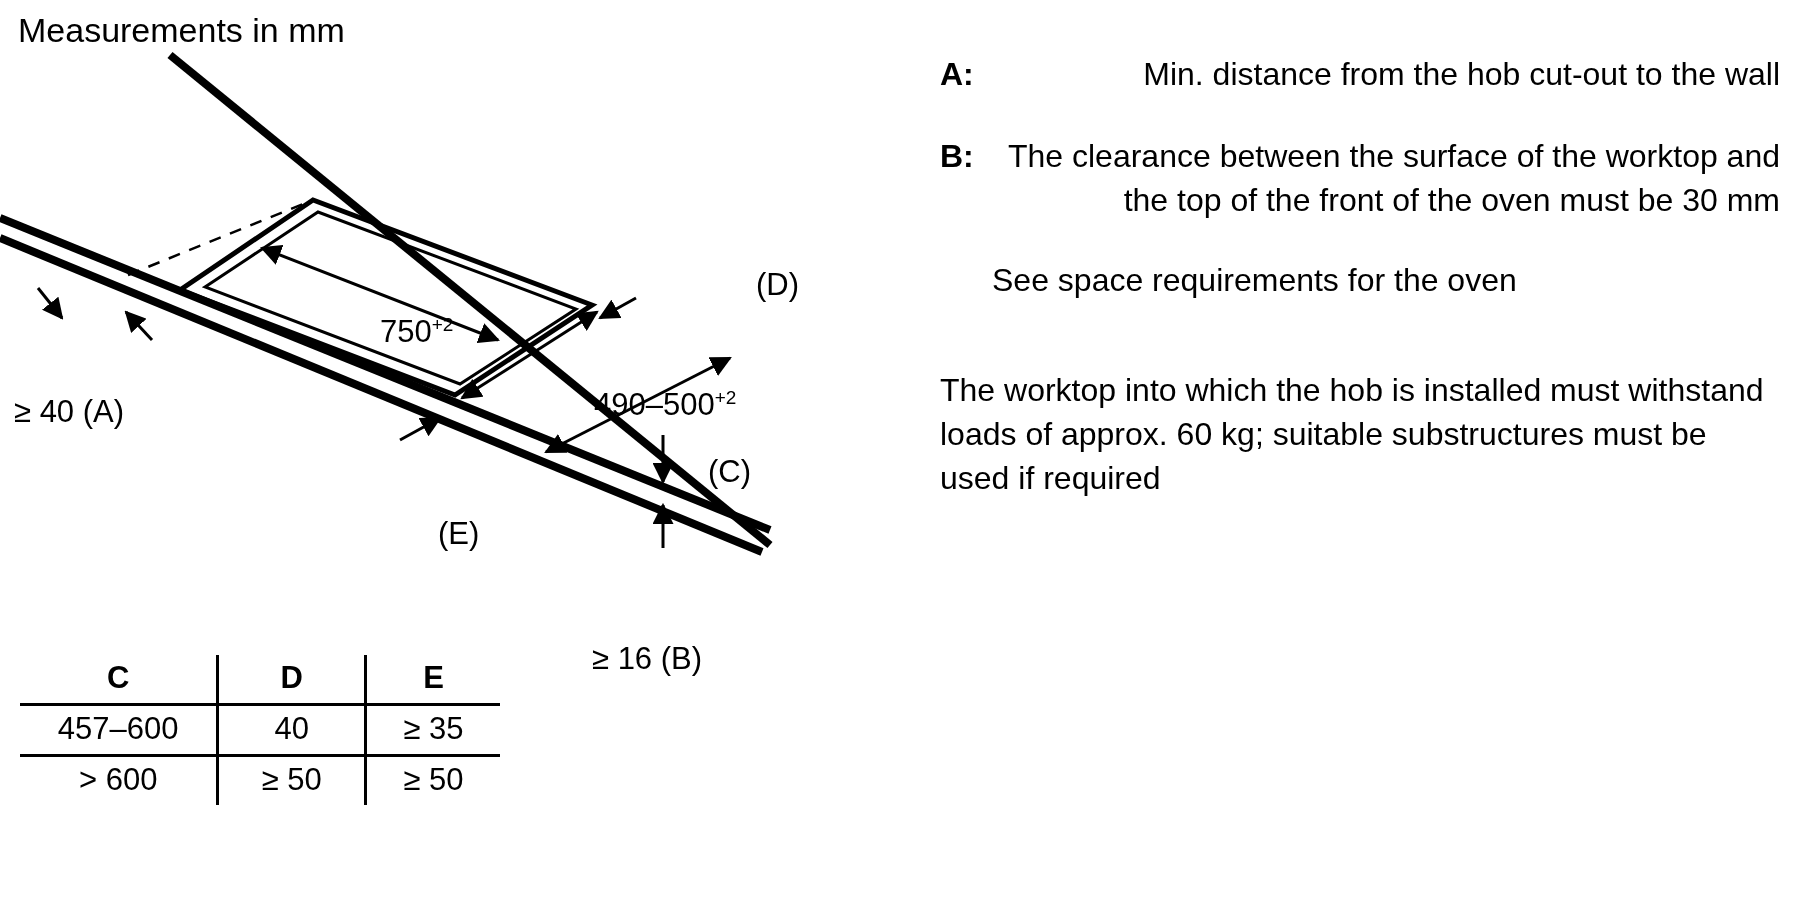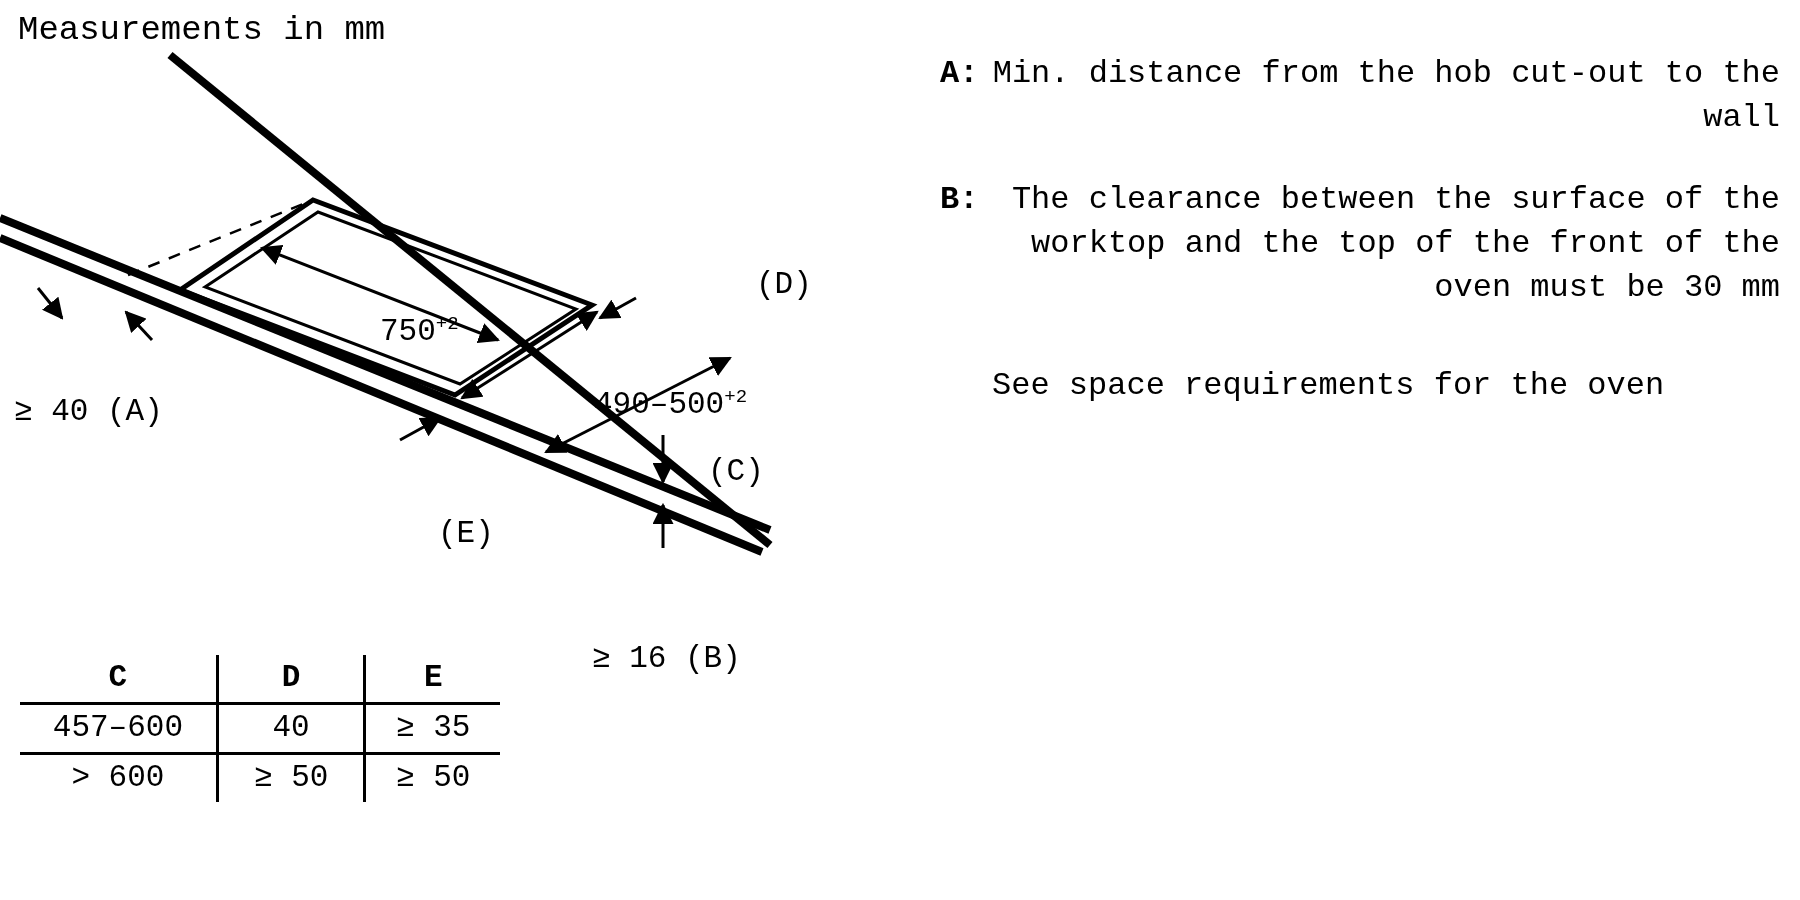--- a/index.html
+++ b/index.html
@@ -12,21 +12,20 @@
     height: 900px;
     font-family: "Liberation Sans", sans-serif;
     color: #000000;
     position: relative;
     overflow: hidden;
   }
   .page {
     position: relative;
     width: 1431px;
     height: 900px;
-    font-family: Liberation Mono, monospace;
   }
 
   
   .heading {
     position: absolute;
     left: 18px;
     top: 10px;
     font-size: 34px;
     line-height: 40px;
     white-space: nowrap;
@@ -112,21 +111,21 @@
     width: 52px;
   }
   .note .txt {
     flex: 1 1 auto;
     text-align: right;
   }
   .note-b { margin-top: 38px; }
   .note-plain {
     font-size: 32px;
     line-height: 44px;
-    margin-top: 54px;
+    margin-top: 36px;
     padding-left: 52px;
   }
   .note-last {
     font-size: 32px;
     line-height: 44px;
     margin-top: 66px;
   }
 </style>
 </head>
 <body>
@@ -214,16 +213,17 @@
       <div class="txt">Min. distance from the hob cut-out to the wall</div>
     </div>
 
     <div class="note note-b">
       <div class="key">B:</div>
       <div class="txt">The clearance between the surface of the worktop and the top of the front of the oven must be 30 mm</div>
     </div>
 
     <div class="note-plain">See space requirements for the oven</div>
 
+    <div class="note-last">The worktop into which the hob is installed must withstand loads of approx. 60 kg; suitable substructures must be used if required</div>
 
   </div>
 
 </div>
 
 </body></html>

